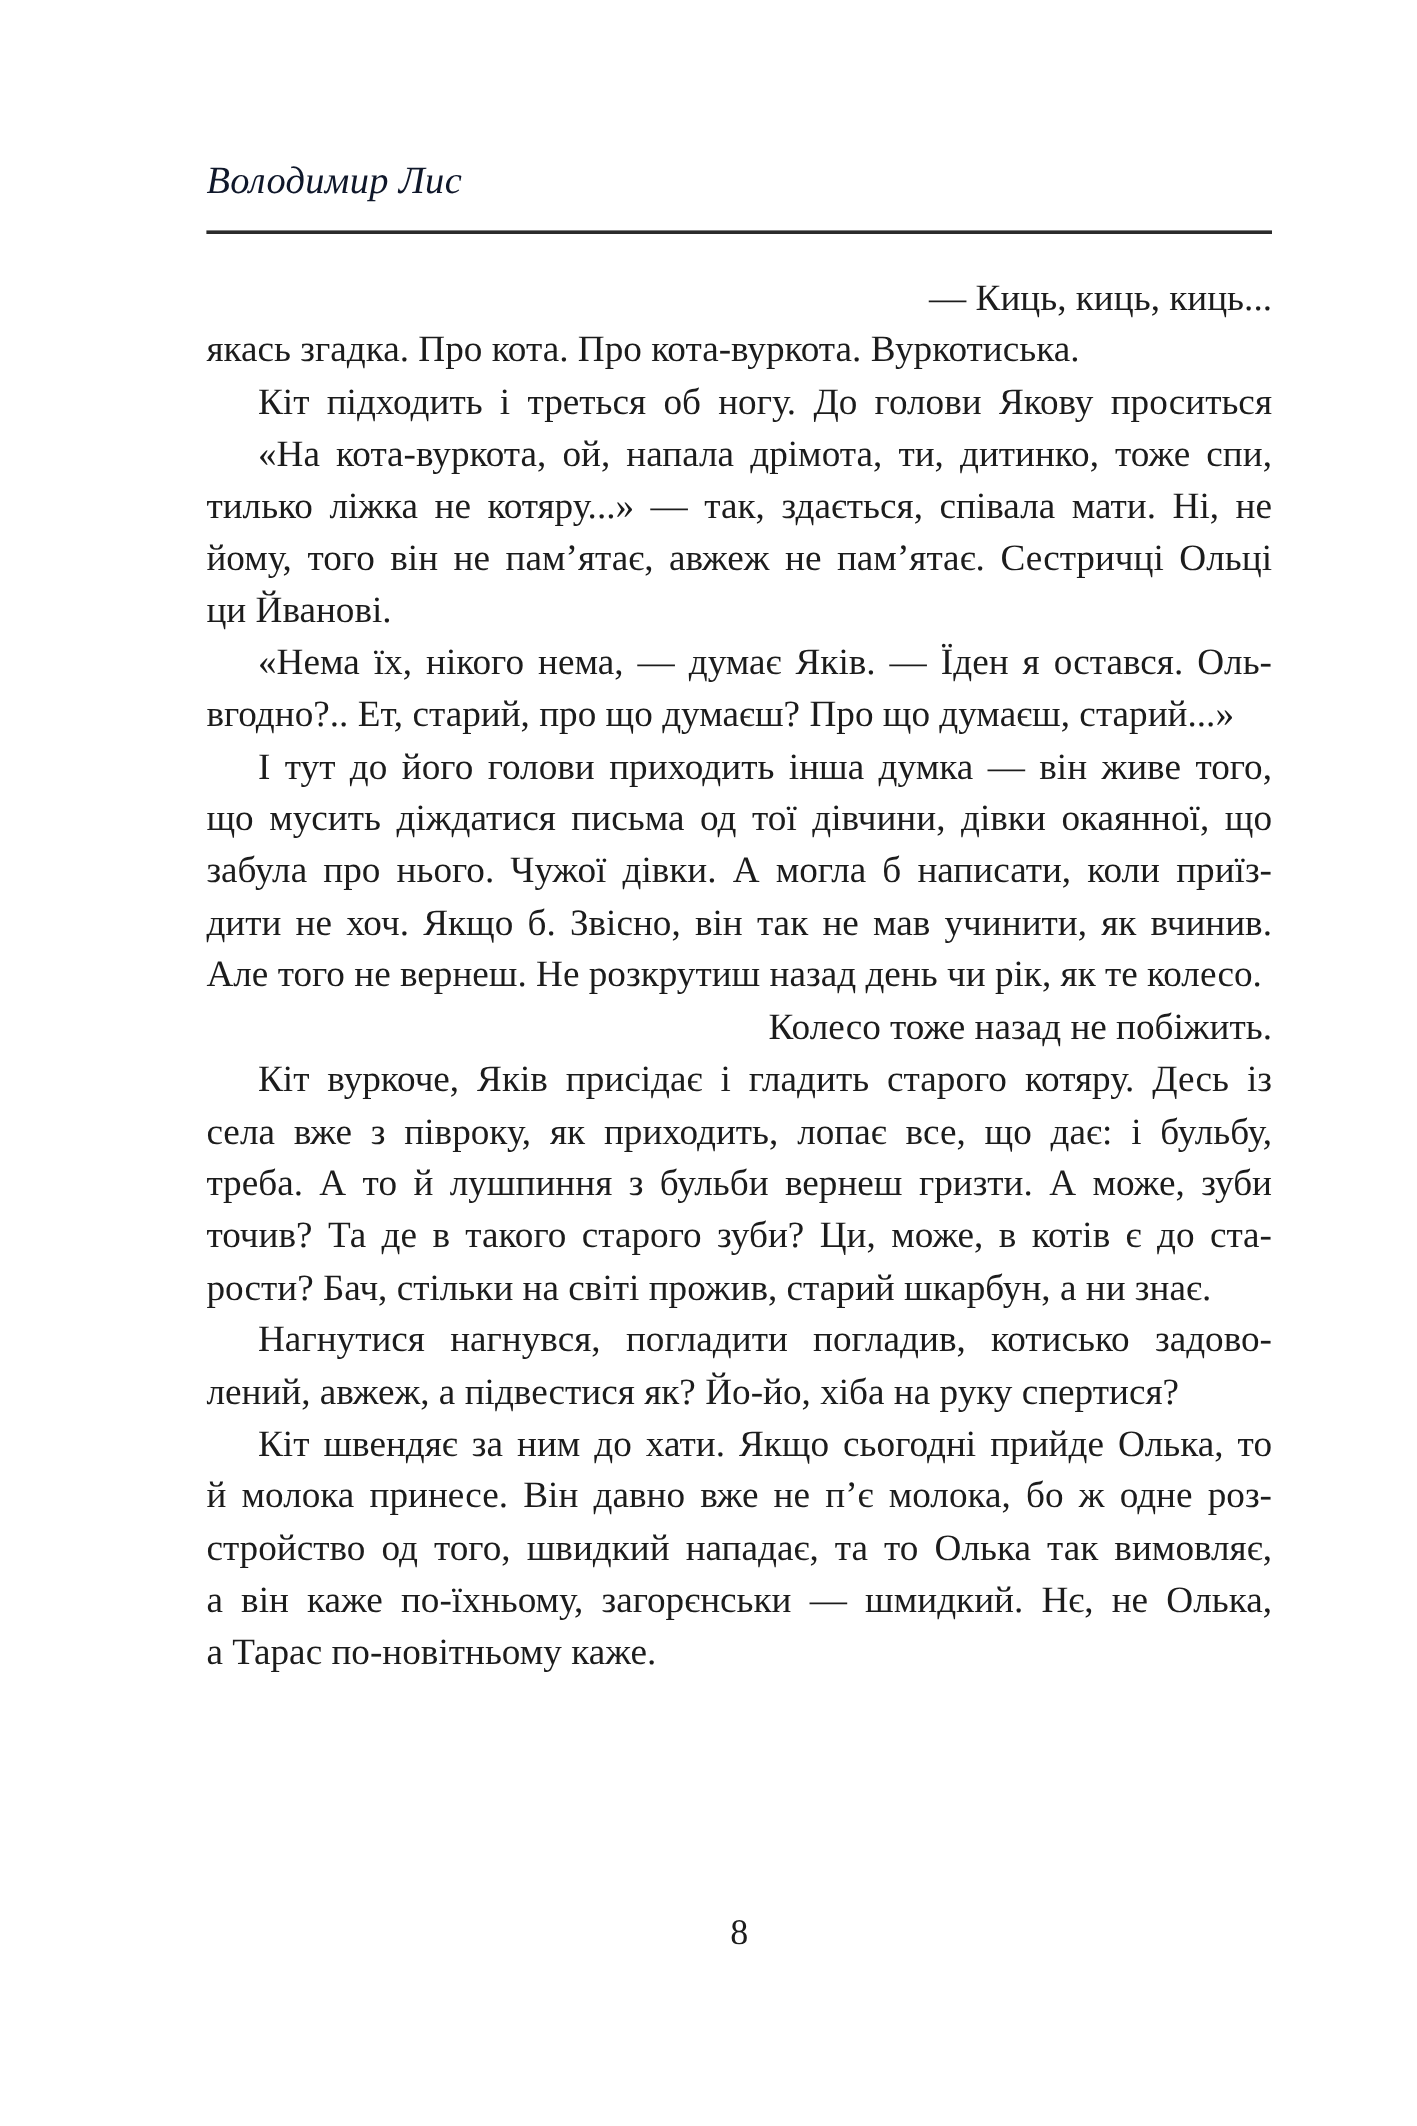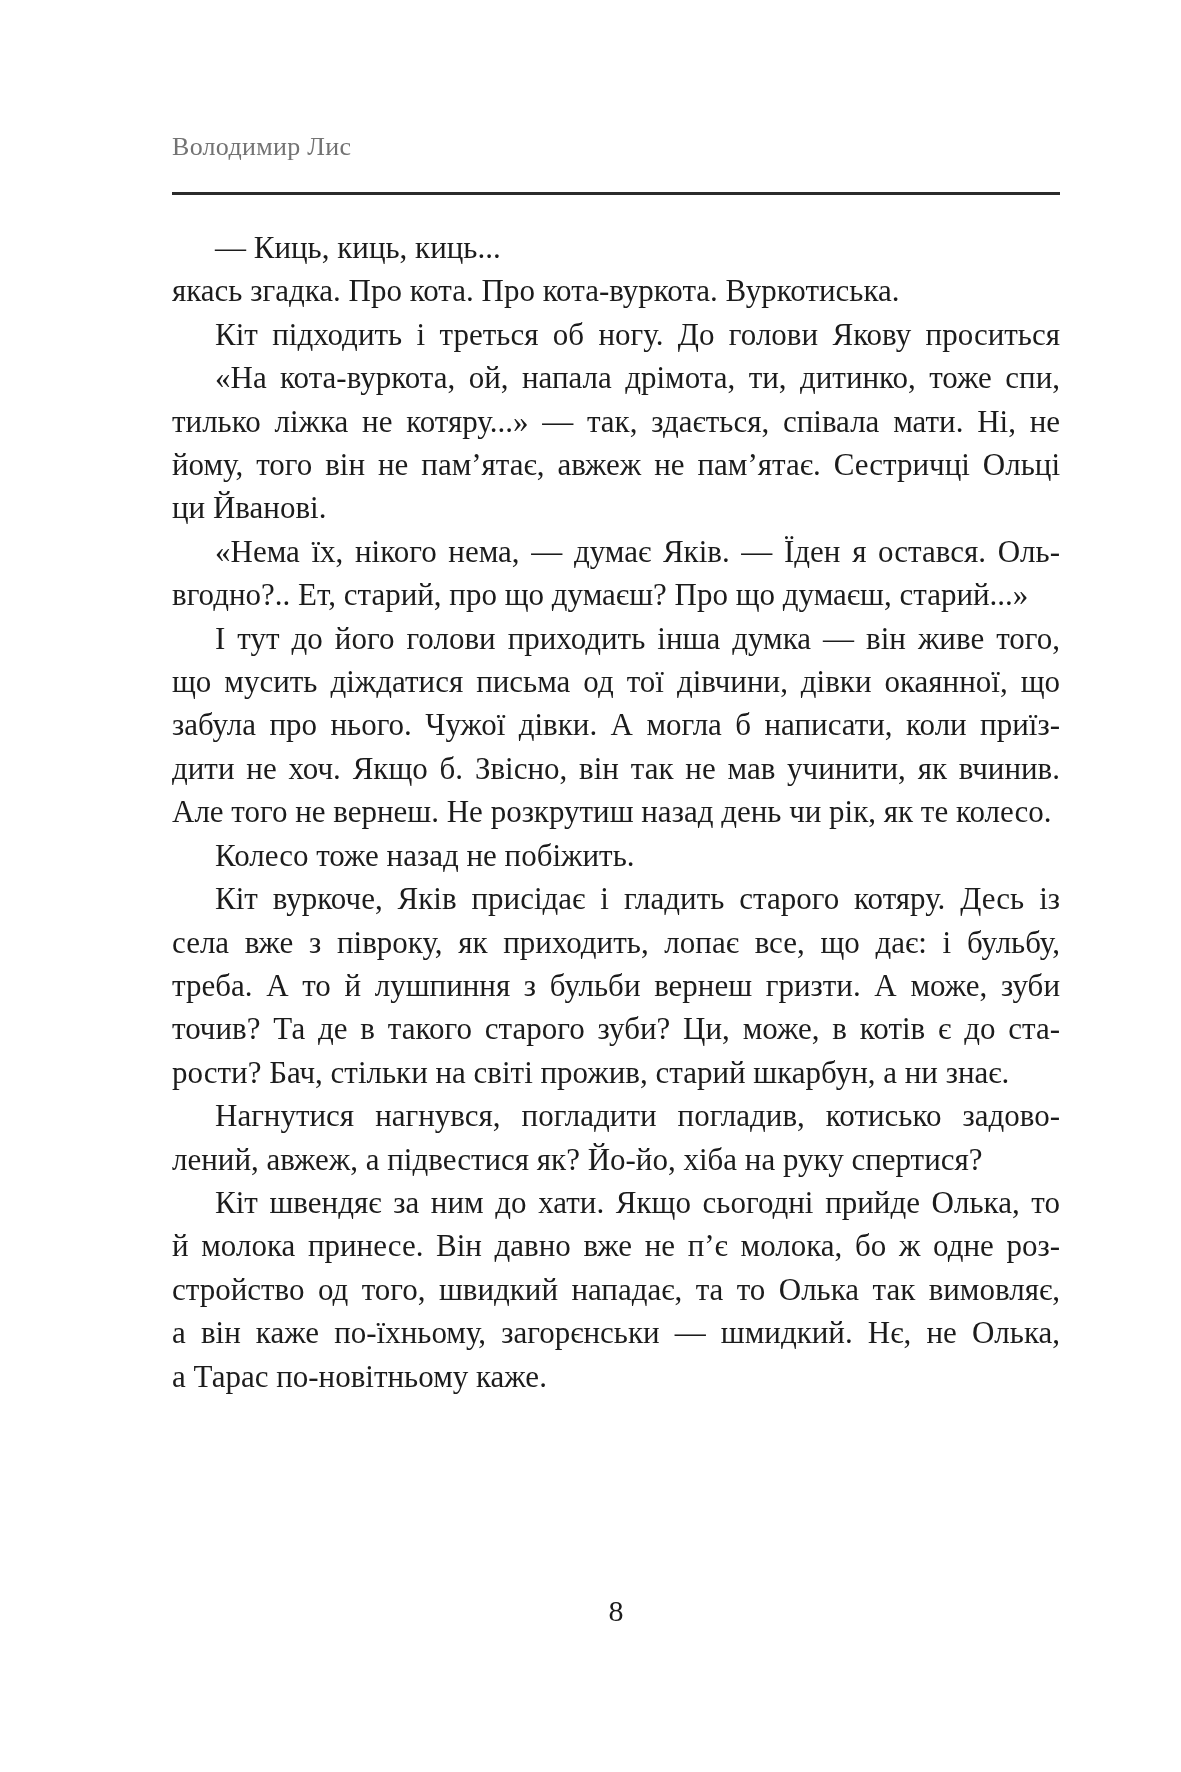--- a/index.html
+++ b/index.html
@@ -15,23 +15,24 @@
     background: #ffffff;
     color: #1c1c1c;
     font-family: "Liberation Serif", "DejaVu Serif", serif;
     overflow: hidden;
   }
   .running-header {
     position: absolute;
     left: 172px;
     top: 132px;
     width: 888px;
-    font-size: 26px;
+    font-size: 32px;
+    font-style: italic;
     letter-spacing: 0.3px;
-    color: #737373;
+    color: #0f172a;
   }
   .header-rule {
     position: absolute;
     left: 172px;
     top: 192px;
     width: 888px;
     height: 3px;
     background: #2b2b2b;
   }
   .body-text {
@@ -49,20 +50,21 @@
   }
   .line {
     white-space: normal;
   }
   .line.fill {
     text-align: justify;
     text-align-last: justify;
   }
   .line.indent {
     text-indent: 43px;
+    text-align: right;
   }
   .page-number {
     position: absolute;
     left: 172px;
     top: 1594px;
     width: 888px;
     text-align: center;
     font-size: 30px;
     color: #1c1c1c;
   }

